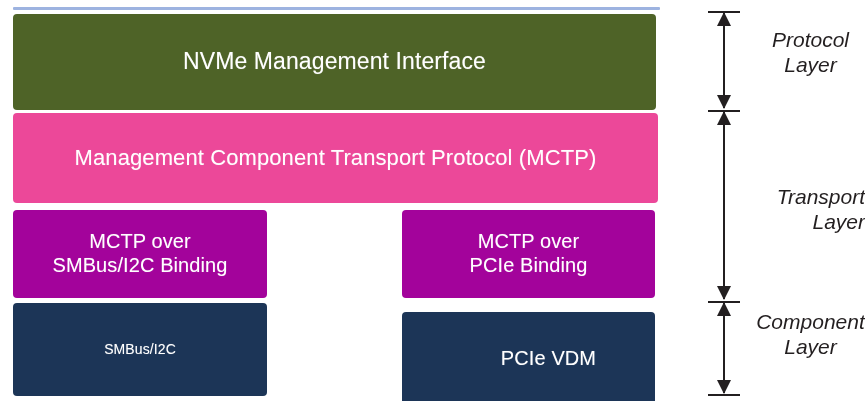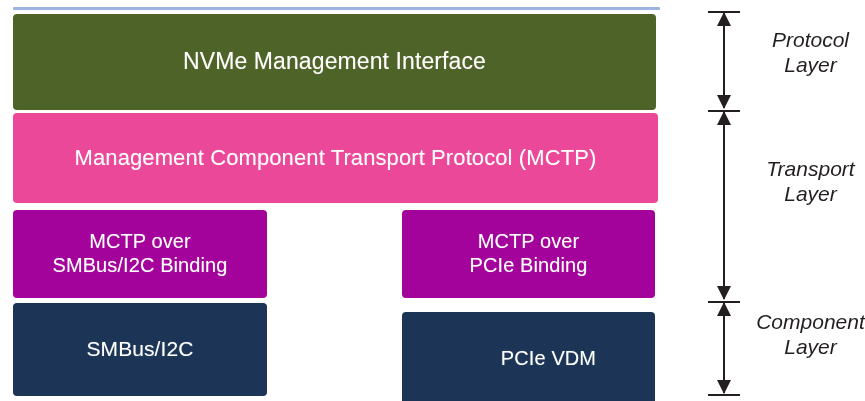--- a/index.html
+++ b/index.html
@@ -82,21 +82,21 @@
     background: #A3039B;
     font-size: 20px;
   }
 
   .box-phy-left {
     left: 13px;
     top: 303px;
     width: 254px;
     height: 93px;
     background: #1C3557;
-    font-size: 21px;
+    font-size: 14px;
     align-items: center;
   }
 
   .box-phy-right {
     left: 402px;
     top: 312px;
     width: 253px;
     height: 93px;
     background: #1C3557;
     font-size: 20px;
@@ -166,21 +166,21 @@
     left: 66px;
     width: 109px;
     text-align: center;
     font-size: 21px;
     color: #231F20;
     line-height: 1.2;
     white-space: pre-line;
     font-style: italic;
   }
   .cap-protocol  { top: 27px; }
-  .cap-transport { top: 156px; }
+  .cap-transport { top: 184px; text-align: right; }
   .cap-physical  { top: 309px; }
 </style>
 </head>
 <body>
 
 <div id="diagram">
 
   <div class="top-rule"></div>
 
   <div class="box box-protocol">

